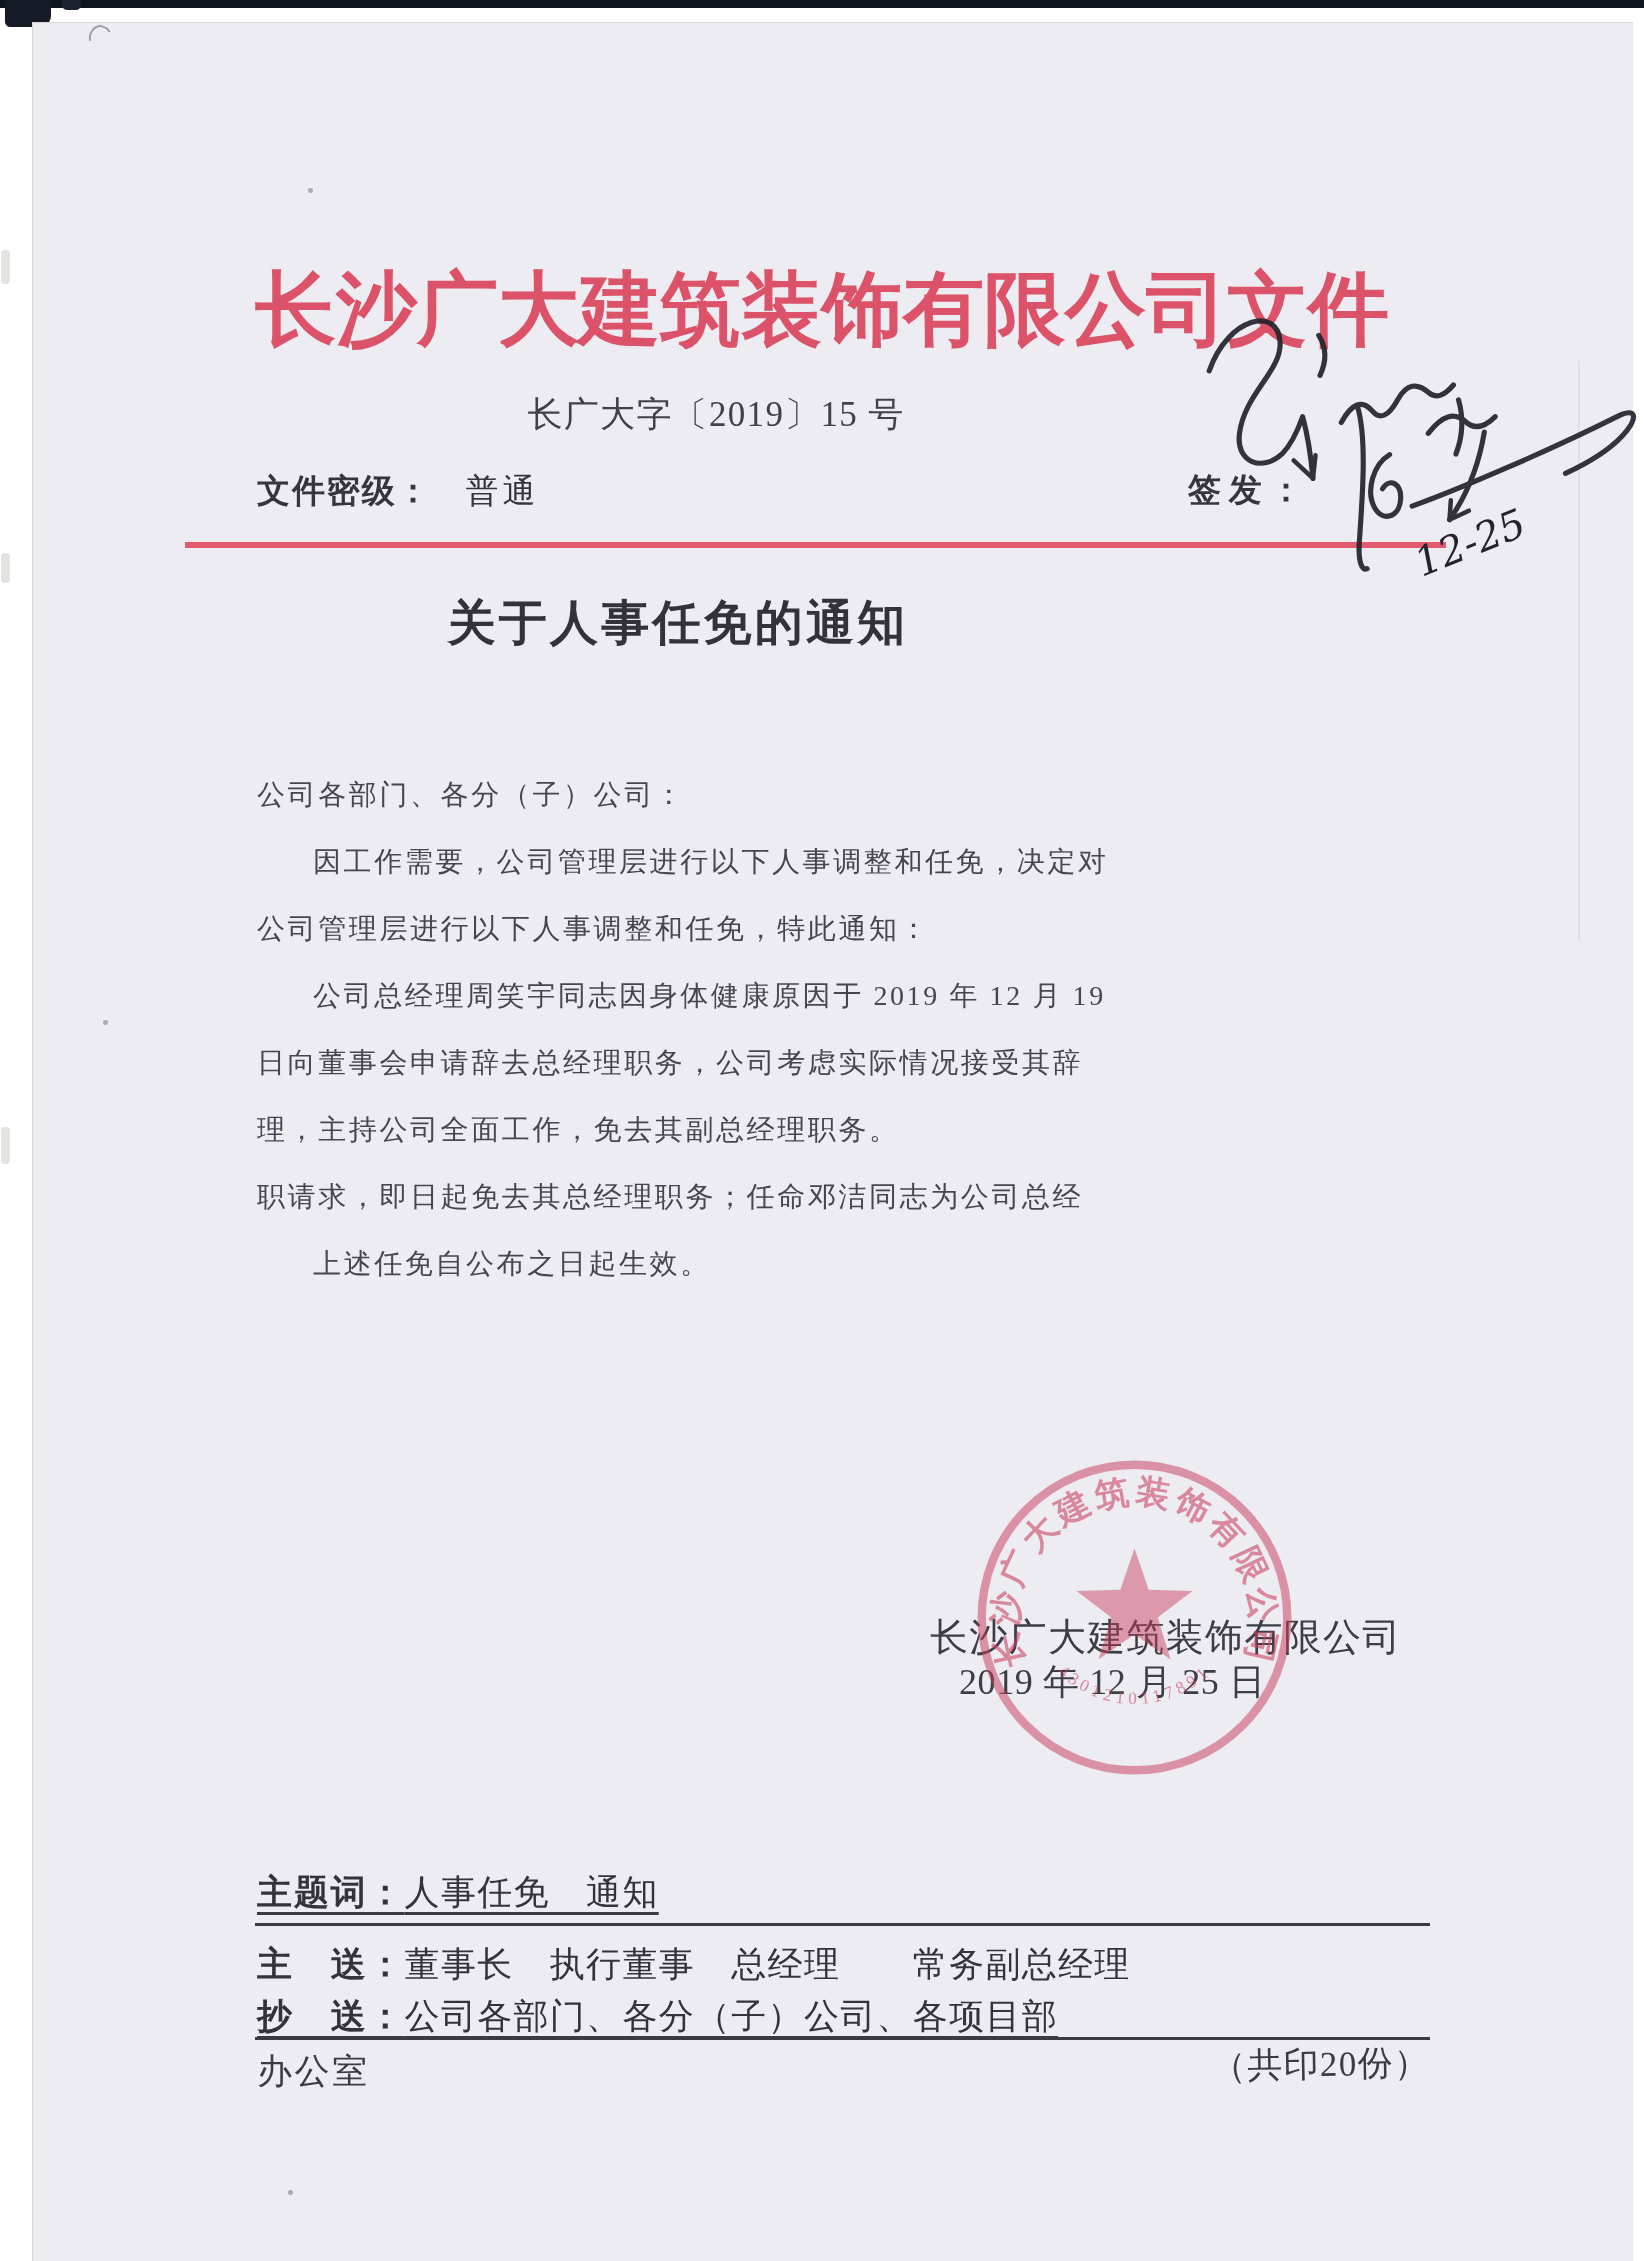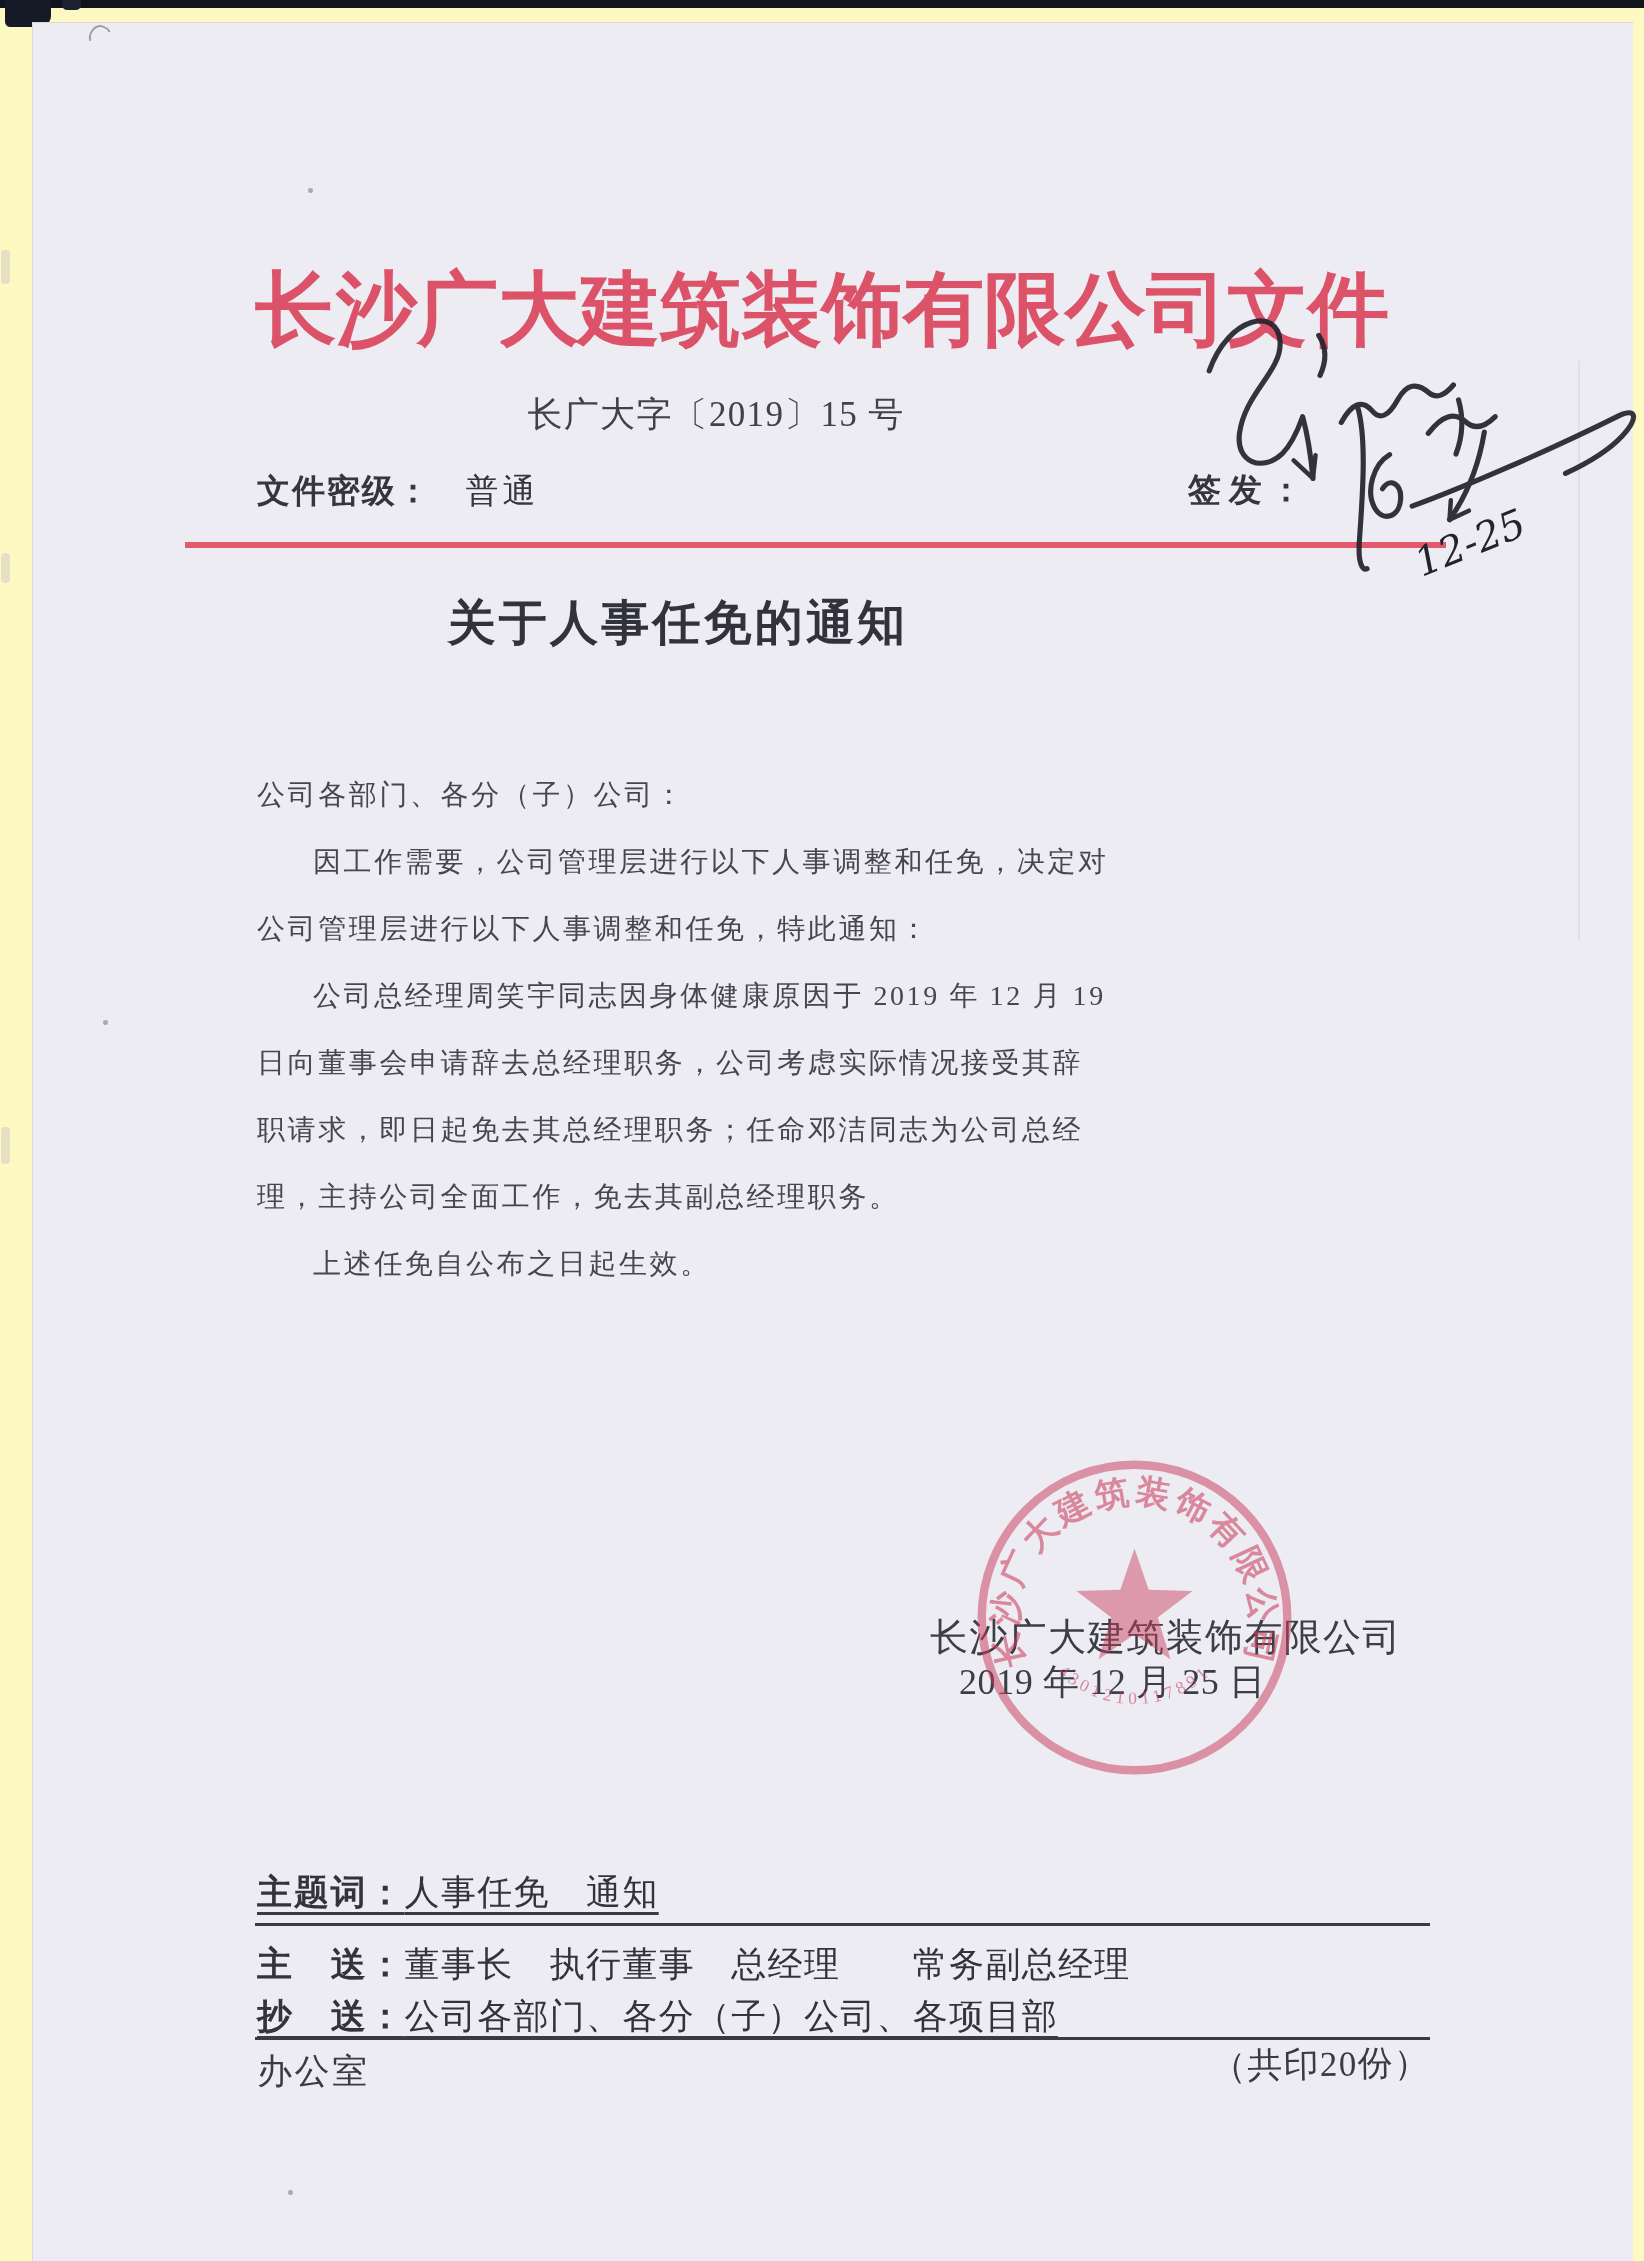--- a/index.html
+++ b/index.html
@@ -1,16 +1,16 @@
 <!DOCTYPE html>
 <html style="font-size:10.3px"><head>
 <meta charset="utf-8">
 <style>
   html,body{margin:0;padding:0;background:#d8d5cd;}
-  .canvas{position:relative;width:1644px;height:2261px;background:#fef9c3;overflow:hidden;
+  .canvas{position:relative;width:1644px;height:2261px;background:#ffffff;overflow:hidden;
           font-family:"Liberation Serif","DejaVu Serif",serif;}
   .abs{position:absolute;}
   
   .scan-strip{left:0;top:0;width:1644px;height:8.4px;background:#10141d;}
   .corner-blob1{left:5.2px;top:0;width:46px;height:27px;background:#151a26;border-radius:0 0 11.6px 5.2px;}
   .corner-blob2{left:62px;top:0;width:19.3px;height:10.3px;background:#1b2130;border-radius:0 0 5.2px 5.2px;}
   
   .paper{left:32px;top:22px;width:1600px;height:2239px;background:#edecf2;
          border-left:0.6px solid #dcd9d6;border-top:0.6px solid #d9d6d3;}
   .edge-smudge{width:9px;background:#cfccc6;opacity:.55;border-radius:3.9px;}
@@ -82,22 +82,22 @@
   <div class="abs red-rule"></div>
 
   <div class="abs t-notice">关于人事任免的通知</div>
 
   <div class="abs body-block" id="body-block">
       <div class="body-line">公司各部门、各分（子）公司：</div>
       <div class="body-line ind">因工作需要，公司管理层进行以下人事调整和任免，决定对</div>
       <div class="body-line">公司管理层进行以下人事调整和任免，特此通知：</div>
       <div class="body-line ind">公司总经理周笑宇同志因身体健康原因于 2019 年 12 月 19</div>
       <div class="body-line">日向董事会申请辞去总经理职务，公司考虑实际情况接受其辞</div>
+      <div class="body-line">理，主持公司全面工作，免去其副总经理职务。</div>
       <div class="body-line">职请求，即日起免去其总经理职务；任命邓洁同志为公司总经</div>
-      <div class="body-line">理，主持公司全面工作，免去其副总经理职务。</div>
       <div class="body-line ind">上述任免自公布之日起生效。</div>
     </div>
 
   <div class="abs t-company">长沙广大建筑装饰有限公司</div>
   <div class="abs t-date">2019 年 12 月 25 日</div>
 
   <svg class="abs seal-svg" width="361" height="361" viewBox="0 0 560 560">
     <defs>
       <path id="sealArcTop" d="M 110,350 A 182,182 0 1 1 450,350" fill="none"></path>
       <path id="sealArcBottom" d="M 118,300 A 172,172 0 0 0 442,300" fill="none"></path>

